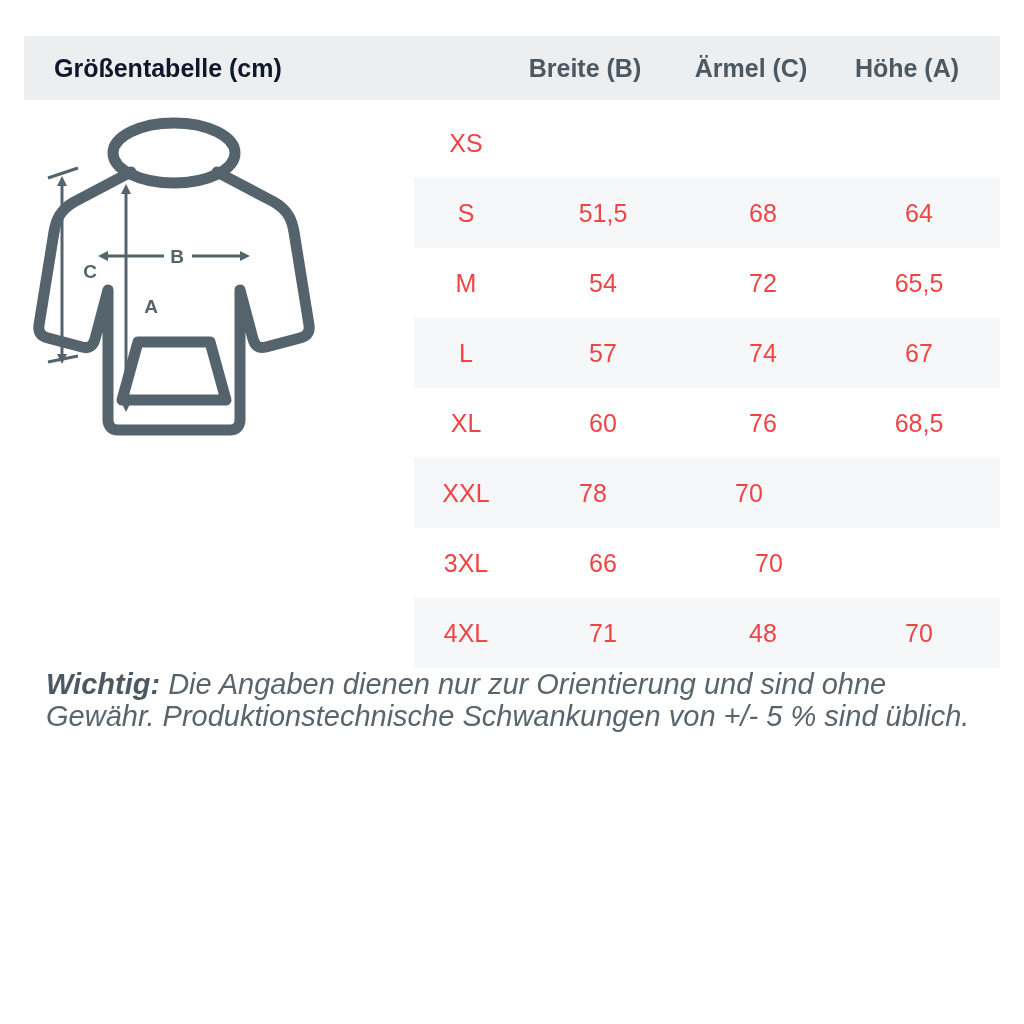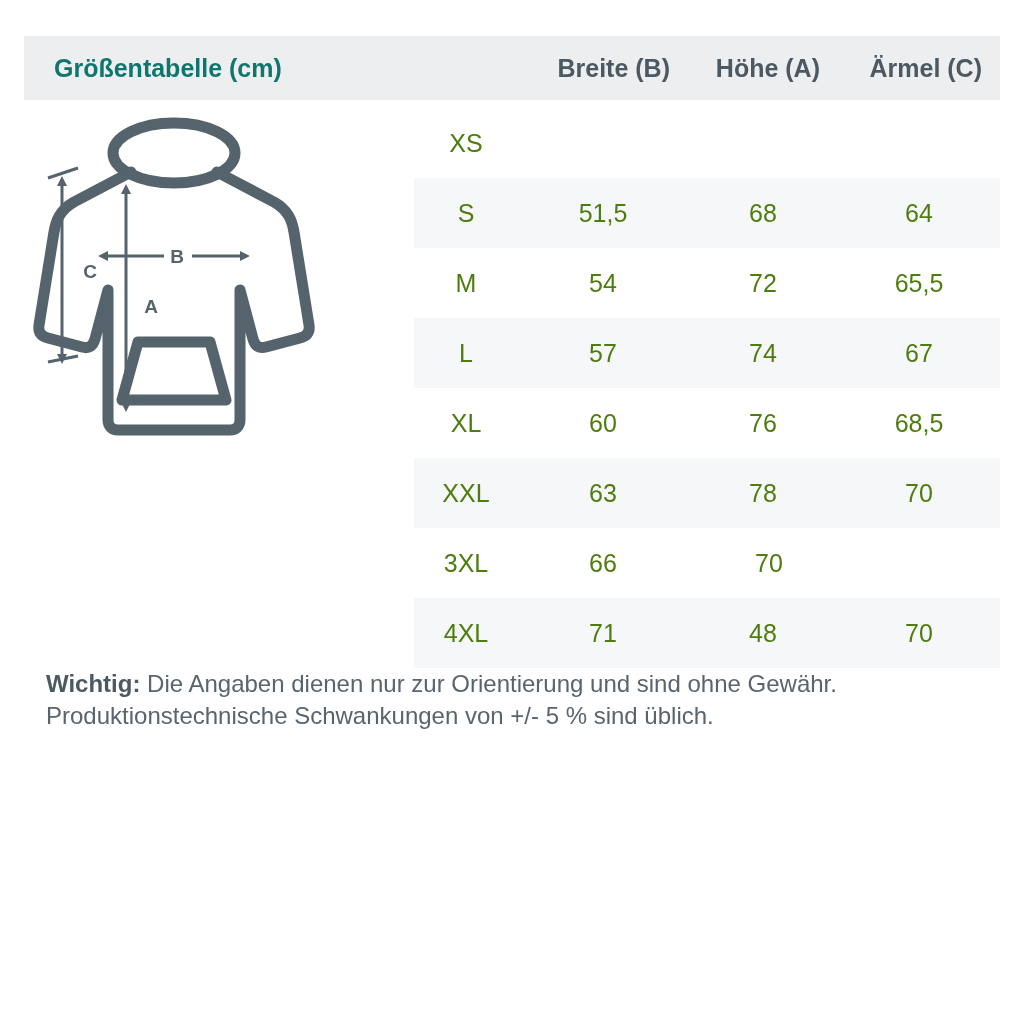--- a/index.html
+++ b/index.html
@@ -32,36 +32,36 @@
     background: #eceef0;
     box-sizing: border-box;
   }
   .header-title {
     position: absolute;
     left: 30px;
     top: 50%;
     transform: translateY(-50%);
     font-size: 25px;
     font-weight: bold;
-    color: #0f766e;
+    color: #0f172a;
     white-space: nowrap;
   }
   .header-cols {
     position: absolute;
     right: 18px;
     top: 50%;
     transform: translateY(-50%);
     display: flex;
     align-items: center;
   }
   .header-col {
     font-size: 25px;
     font-weight: bold;
     color: #4d5962;
-    text-align: right;
+    text-align: center;
     white-space: nowrap;
   }
   .header-col.c1 { width: 170px; }
   .header-col.c2 { width: 150px; }
   .header-col.c3 { width: 162px; }
 
   
   .table {
     position: absolute;
     left: 414px;
@@ -72,21 +72,21 @@
     display: flex;
     align-items: center;
     height: 70px;
     box-sizing: border-box;
   }
   .row.alt {
     background: #f6f7f8;
   }
   .cell {
     font-size: 25px;
-    color: #4d7c0f;
+    color: #ef4444;
     text-align: center;
     white-space: nowrap;
   }
   .cell.size  { width: 104px; }
   .cell.width { width: 170px; }
   .cell.height{ width: 150px; }
   .cell.sleeve{ width: 162px; }
 
   
   .illustration {
@@ -96,40 +96,41 @@
     width: 380px;
     height: 350px;
   }
 
   
   .note {
     position: absolute;
     left: 46px;
     top: 668px;
     width: 940px;
-    font-size: 24px;
+    font-size: 29px;
     line-height: 32px;
     color: #59646d;
+    font-style: italic;
   }
   .note b {
     font-weight: bold;
     color: #4d5962;
   }
 </style>
 </head>
 <body>
 
 <div class="page">
 
   <div class="header-band">
     <div class="header-title">Größentabelle (cm)</div>
     <div class="header-cols">
       <div class="header-col c1">Breite (B)</div>
+      <div class="header-col c3">Ärmel (C)</div>
       <div class="header-col c2">Höhe (A)</div>
-      <div class="header-col c3">Ärmel (C)</div>
     </div>
   </div>
 
   <div class="illustration">
     <svg width="380" height="350" viewBox="0 0 380 350">
       <g fill="none" stroke="#55636c" stroke-width="11" stroke-linejoin="round" stroke-linecap="round">
 
         <ellipse cx="144" cy="43" rx="61" ry="30"></ellipse>
 
         <path d="M101,62
@@ -206,21 +207,20 @@
       <div class="cell sleeve">67</div>
     </div>
     <div class="row">
       <div class="cell size">XL</div>
       <div class="cell width">60</div>
       <div class="cell height">76</div>
       <div class="cell sleeve">68,5</div>
     </div>
     <div class="row alt">
       <div class="cell size">XXL</div>
-      <div class="cell width">63</div>
       <div class="cell height">78</div>
       <div class="cell sleeve">70</div>
     </div>
     <div class="row">
       <div class="cell size">3XL</div>
       <div class="cell width">66</div>
       <div class="cell sleeve">70</div>
     </div>
     <div class="row alt">
       <div class="cell size">4XL</div>

